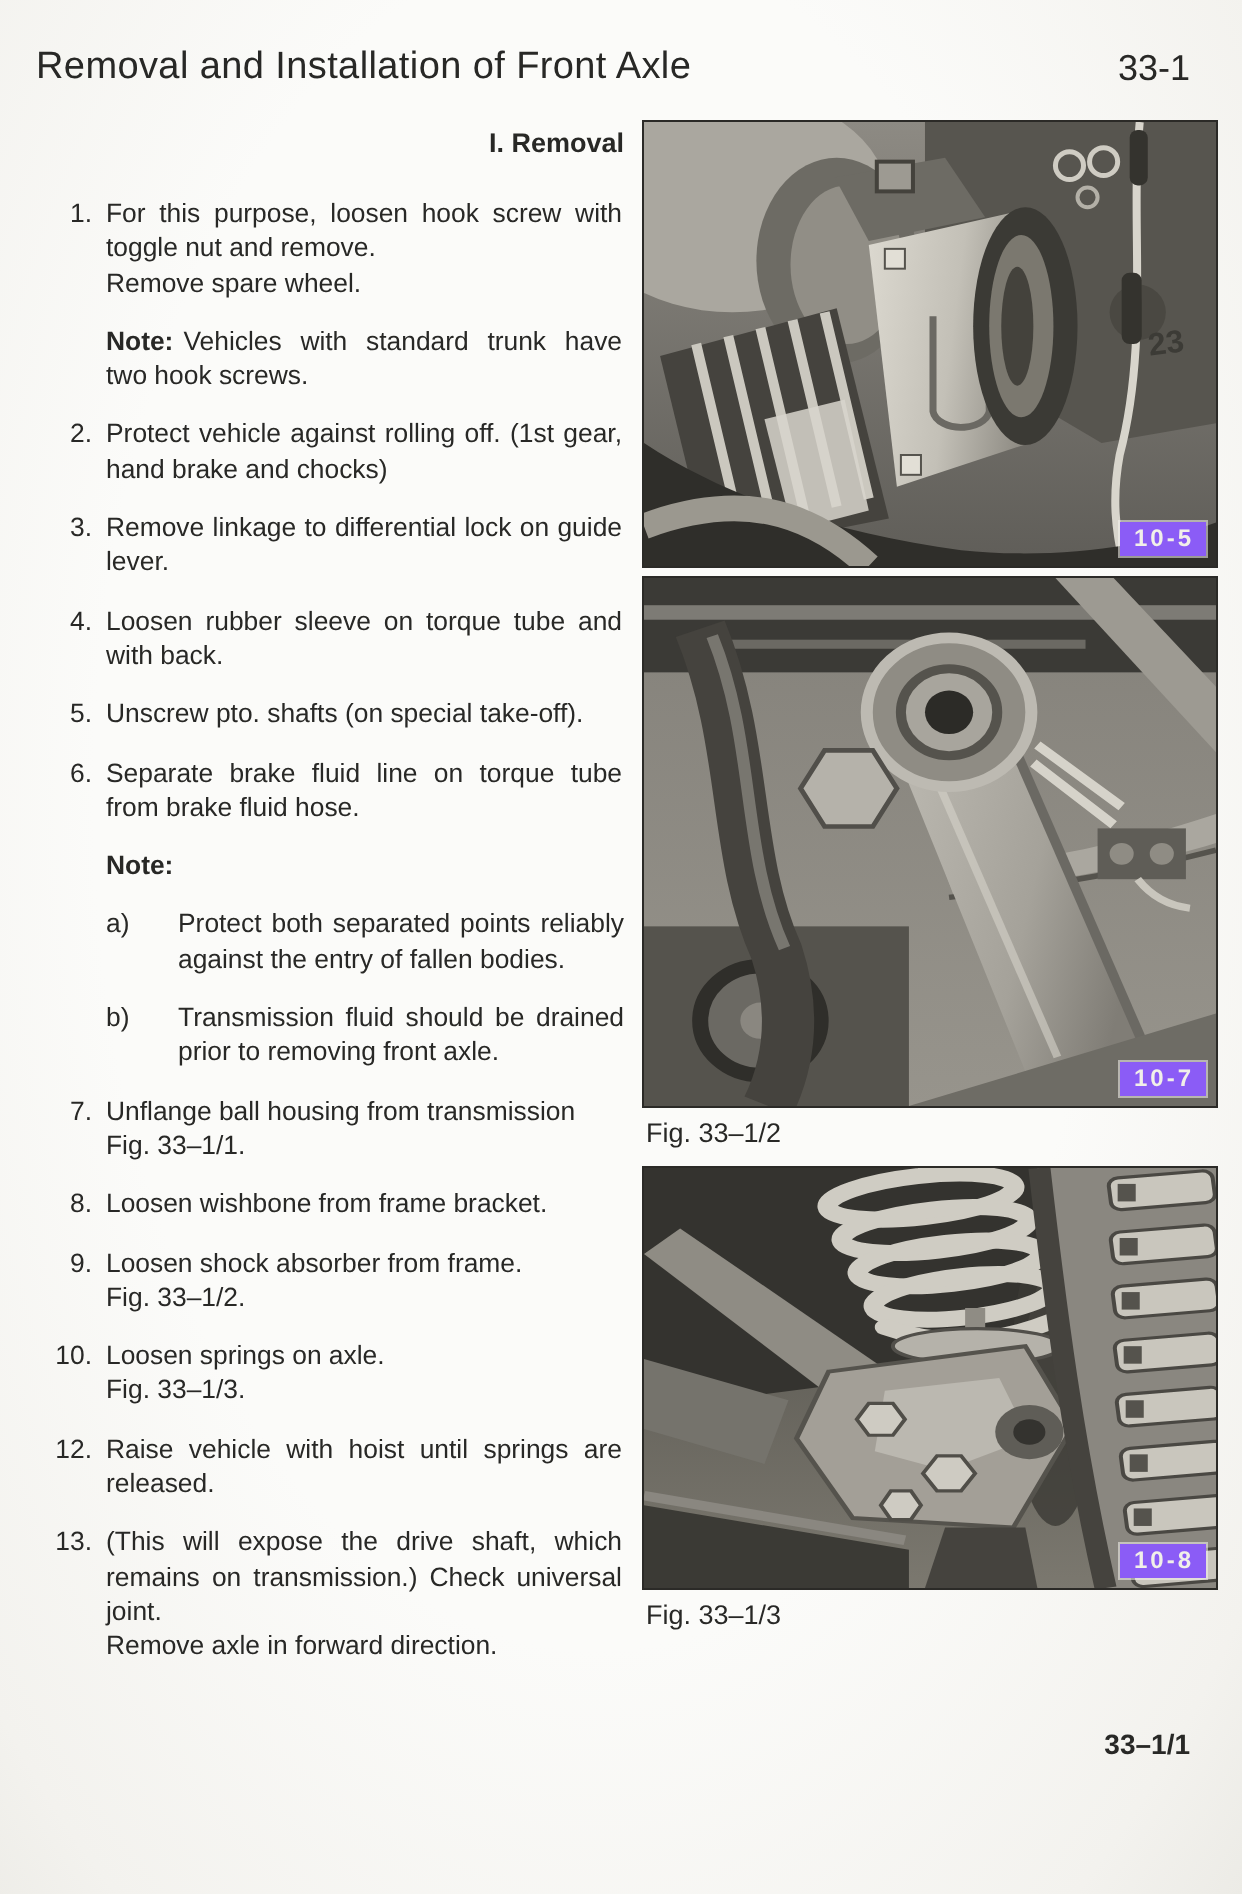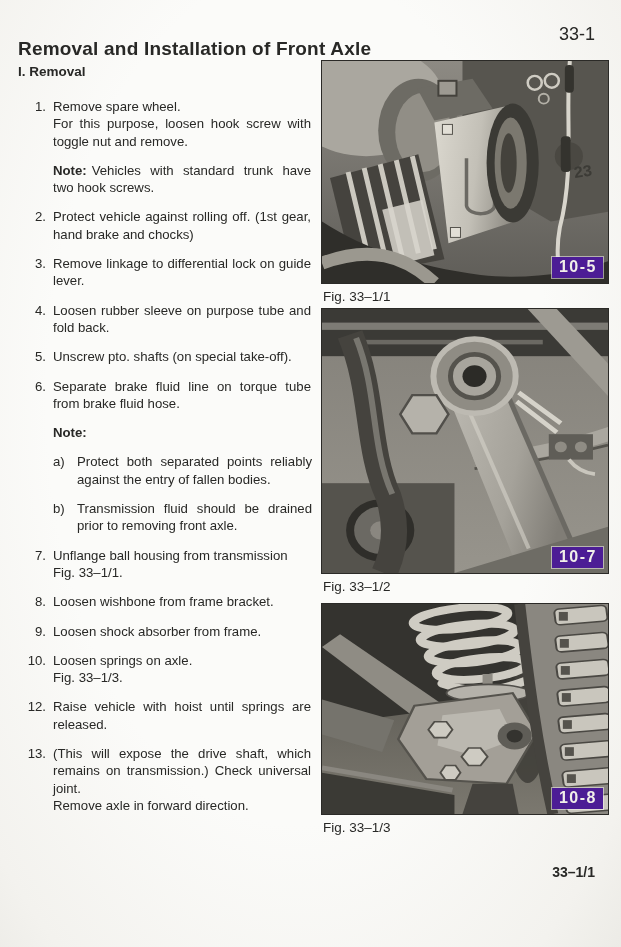--- a/index.html
+++ b/index.html
@@ -11,68 +11,68 @@
     margin: 0 auto;
     background: radial-gradient(ellipse at 48% 42%, #fbfbf9 55%, #f3f2ee 88%, #ecebe6 100%);
     font-family: "Liberation Sans", sans-serif;
     color: #282826;
     overflow: hidden;
   }
 
   
   .title {
     position: absolute; left: 18px; top: 23px;
-    font-size: 19px; font-weight: bold; letter-spacing: 0.2px; margin-top: 15px;
+    font-size: 19px; font-weight: normal; letter-spacing: 0.2px;
   }
   .page-number {
     position: absolute; right: 26px; top: 24px;
     font-size: 18px; font-weight: normal;
   }
 
   
   .left-col { position: absolute; left: 18px; top: 64px; width: 294px; }
-  .section-heading { font-size: 13.5px; font-weight: bold; }
+  .section-heading { font-size: 13.5px; font-weight: bold; text-align: right; }
   .steps { margin-top: 19px; }
   .step { display: flex; margin-bottom: 12px; }
   .step .num {
     flex: 0 0 28px; text-align: right;
     font-size: 13.2px; line-height: 17.3px;
   }
   .step .body {
     margin-left: 7px; width: 258px;
     font-size: 13.2px; line-height: 17.3px;
     text-align: justify;
   }
   .step .body p { margin: 0; }
   .note-inline { margin-left: 35px; width: 258px; font-size: 13.2px; line-height: 17.3px; text-align: justify; margin-bottom: 12px; }
   .note-inline .lbl { font-weight: bold; margin-right: 5px; }
   .note-label-only { margin-left: 35px; font-size: 13.2px; line-height: 17.3px; font-weight: bold; margin-bottom: 12px; }
   .substep { display: flex; margin-left: 35px; margin-bottom: 12px; }
   .substep .num { flex: 0 0 16px; font-size: 13.2px; line-height: 17.3px; }
-  .substep .body { margin-left: 8px; width: 236px; font-size: 13.2px; line-height: 17.3px; text-align: justify; }
+  .substep .body { margin-left: 20px; width: 236px; font-size: 13.2px; line-height: 17.3px; text-align: justify; }
   .substep .body p { margin: 0; }
 
   
   .right-col { position: absolute; left: 321px; top: 60px; width: 288px; }
   .figure { position: relative; }
   .fig-1 { margin-bottom: 4px; }
   .fig-2 { margin-bottom: 9px; }
   .photo {
     position: relative; width: 288px;
     border: 1px solid #2b2a27; box-sizing: border-box;
     background: #7c7a74;
   }
   .photo svg { display: block; width: 100%; height: 100%; }
   .photo-1 { height: 224px; }
   .photo-2 { height: 266px; }
   .photo-3 { height: 212px; }
   .badge {
     position: absolute; right: 5px; bottom: 5px;
-    background: #4c1d95; color: #f1efe9;
-    font-size: 16px; font-weight: bold; letter-spacing: 1.5px;
+    background: #8b5cf6; color: #f1efe9;
+    font-size: 12px; font-weight: bold; letter-spacing: 1.5px;
     padding: 1px 6px 2px 7px;
     box-shadow: 0 0 0 1px rgba(245,244,238,0.55);
   }
   .caption { font-size: 13.5px; margin: 5px 0 0 2px; }
 
   
   .footer-ref {
     position: absolute; right: 26px; top: 864px;
     font-size: 14px; font-weight: bold;
   }
@@ -86,22 +86,22 @@
   <div class="page-number">33-1</div>
 
   <div class="left-col">
     <div class="section-heading">I. Removal</div>
 
     <div class="steps">
 
       <div class="step">
         <span class="num">1.</span>
         <div class="body">
+          <p>For this purpose, loosen hook screw with toggle nut and remove.</p>
           <p>Remove spare wheel.</p>
-          <p>For this purpose, loosen hook screw with toggle nut and remove.</p>
         </div>
       </div>
 
       <div class="note-inline">
         <span class="lbl">Note:</span><span>Vehicles with standard trunk have two hook screws.</span>
       </div>
 
       <div class="step">
         <span class="num">2.</span>
         <div class="body">
@@ -112,21 +112,21 @@
       <div class="step">
         <span class="num">3.</span>
         <div class="body">
             <p>Remove linkage to differential lock on guide lever.</p>
           </div>
       </div>
 
       <div class="step">
         <span class="num">4.</span>
         <div class="body">
-            <p>Loosen rubber sleeve on purpose tube and fold back.</p>
+            <p>Loosen rubber sleeve on torque tube and with back.</p>
           </div>
       </div>
 
       <div class="step">
         <span class="num">5.</span>
         <div class="body">
             <p>Unscrew pto. shafts (on special take-off).</p>
           </div>
       </div>
 
@@ -165,20 +165,21 @@
         <span class="num">8.</span>
         <div class="body">
             <p>Loosen wishbone from frame bracket.</p>
           </div>
       </div>
 
       <div class="step">
         <span class="num">9.</span>
         <div class="body">
           <p>Loosen shock absorber from frame.</p>
+          <p>Fig. 33–1/2.</p>
         </div>
       </div>
 
       <div class="step">
         <span class="num">10.</span>
         <div class="body">
           <p>Loosen springs on axle.</p>
           <p>Fig. 33–1/3.</p>
         </div>
       </div>
@@ -242,21 +243,20 @@
           <rect x="120" y="64" width="10" height="10" fill="#e2dfd6" stroke="#55534d"></rect>
           <rect x="128" y="168" width="10" height="10" fill="#e2dfd6" stroke="#55534d"></rect>
           <path d="M247,0 C242,52 252,110 237,168 C233,190 235,206 239,224" stroke="#d8d5cc" stroke-width="4" fill="none"></path>
           <rect x="238" y="76" width="10" height="36" rx="4" fill="#34332e"></rect>
           <rect x="242" y="4" width="9" height="28" rx="4" fill="#34332e"></rect>
           <path d="M0,162 C45,192 100,208 158,216 C205,221 252,214 285,202 L285,224 L0,224 Z" fill="#2f2e2a"></path>
           <path d="M0,204 C48,186 82,196 112,224" stroke="#9b988f" stroke-width="13" fill="none"></path>
         </svg>
         <div class="badge">10-5</div>
       </div>
-      <div class="caption">Fig. 33–1/1</div>
     </div>
 
     <div class="figure fig-2">
       <div class="photo photo-2">
         <svg viewBox="0 0 285 291" preserveAspectRatio="none">
           <defs>
             <linearGradient id="g2a" x1="0" y1="0" x2="0" y2="1">
               <stop offset="0" stop-color="#84817a"></stop>
                 <stop offset="1" stop-color="#97948c"></stop>
             </linearGradient>

